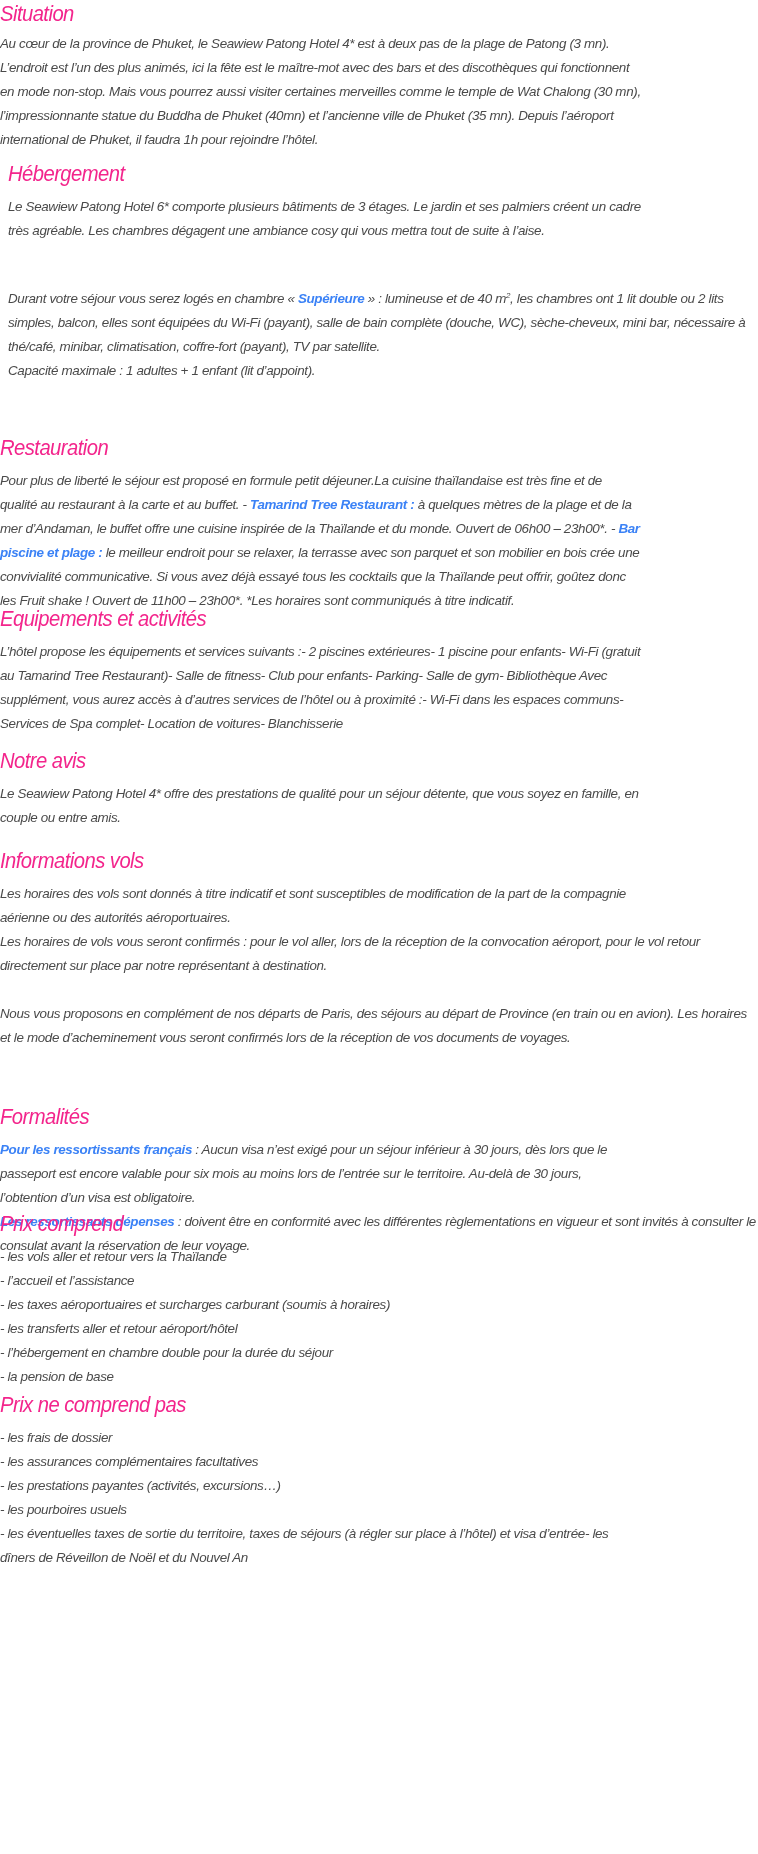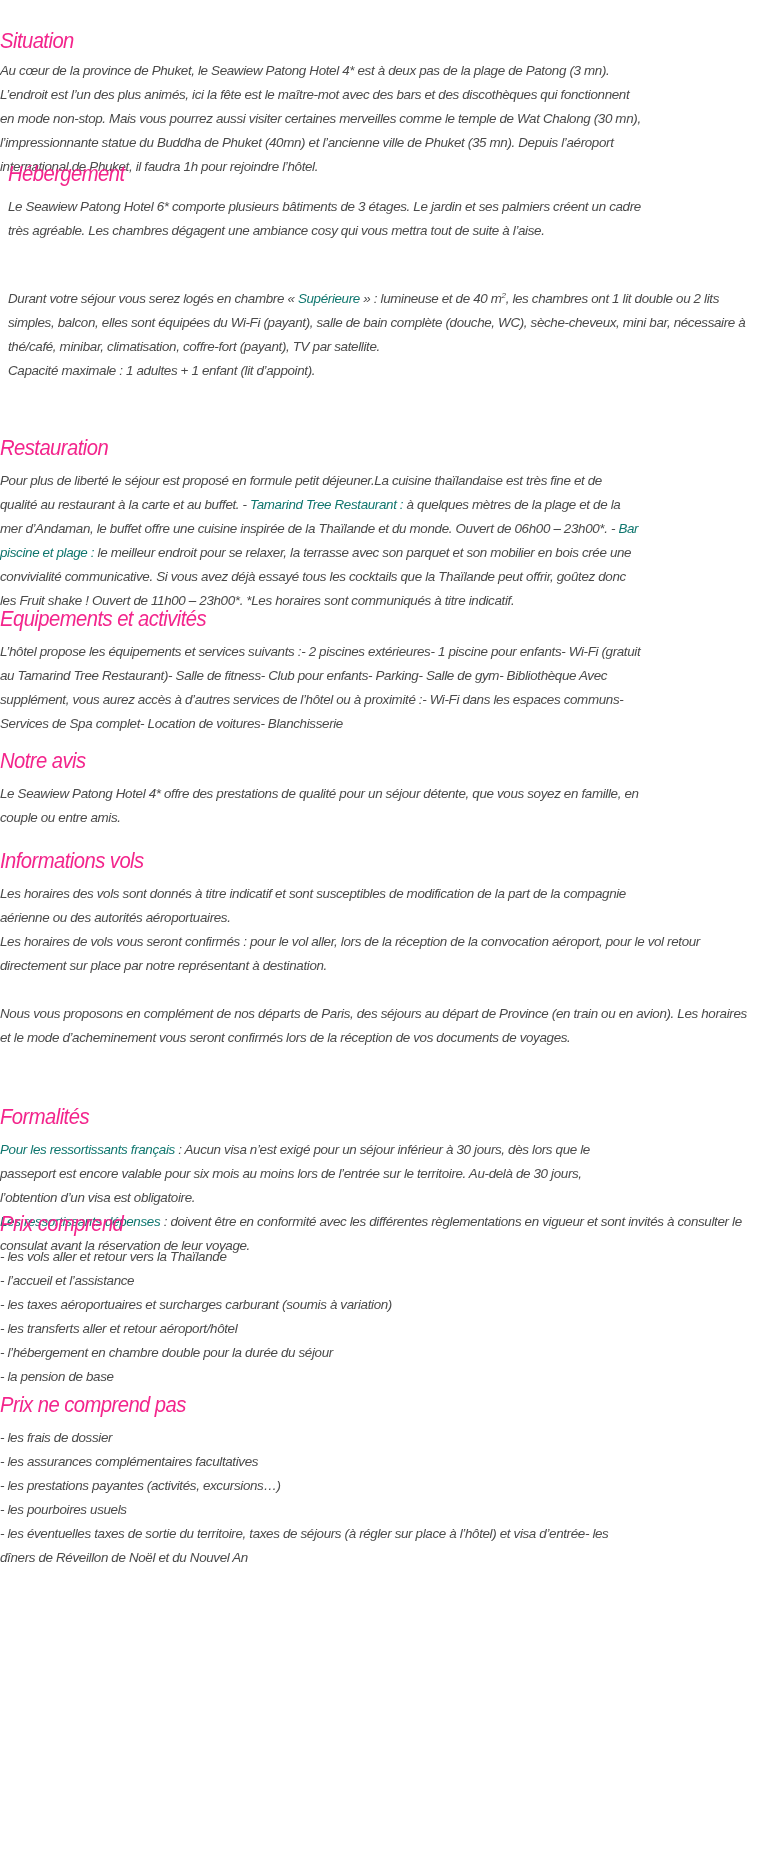--- a/index.html
+++ b/index.html
@@ -28,29 +28,29 @@
       margin: 0;
       font-size: 13.4px;
       line-height: 24px;
       font-style: italic;
       letter-spacing: -0.35px;
       color: #4a4a4a;
       white-space: normal;
     }
     .body { margin-top: 7px; width: 642px; }
     .spacer { height: 24px; }
-    b { font-weight: normal; color: #0f766e; }
+    b { font-weight: bold; color: #3b82f6; }
     sup { font-size: 8px; line-height: 0; vertical-align: super; }
   </style>
 </head>
 <body>
 
 <div class="page">
 
-  <section class="section" style="top:0px;margin-top:27px;">
+  <section class="section" style="top:0px;">
     <h2>Situation</h2>
     <p class="body" style="margin-top:4px;">Au cœur de la province de Phuket, le Seawiew Patong Hotel 4* est à deux pas de la plage de Patong (3 mn). L’endroit est l’un des plus animés, ici la fête est le maître-mot avec des bars et des discothèques qui fonctionnent en mode non-stop. Mais vous pourrez aussi visiter certaines merveilles comme le temple de Wat Chalong (30 mn), l’impressionnante statue du Buddha de Phuket (40mn) et l’ancienne ville de Phuket (35 mn). Depuis l’aéroport international de Phuket, il faudra 1h pour rejoindre l’hôtel.</p>
   </section>
 
   <section class="section" style="top:160px;padding-left:8px;">
     <h2>Hébergement</h2>
     <p class="body">Le Seawiew Patong Hotel 6* comporte plusieurs bâtiments de 3 étages. Le jardin et ses palmiers créent un cadre très agréable. Les chambres dégagent une ambiance cosy qui vous mettra tout de suite à l’aise.</p>
     <div class="spacer" style="height:44px;"></div>
     <p><span>Durant votre séjour vous serez logés en chambre « </span><b>Supérieure</b><span> » : lumineuse et de 40 m</span><sup>2</sup><span>, les chambres ont 1 lit double ou 2 lits simples, balcon, elles sont équipées du Wi-Fi (payant), salle de bain complète (douche, WC), sèche-cheveux, mini bar, nécessaire à thé/café, minibar, climatisation, coffre-fort (payant), TV par satellite.</span></p>
     <p>Capacité maximale : 1 adultes + 1 enfant (lit d’appoint).</p>
@@ -83,21 +83,21 @@
     <h2>Formalités</h2>
     <p class="body"><b>Pour les ressortissants français</b><span> : Aucun visa n’est exigé pour un séjour inférieur à 30 jours, dès lors que le passeport est encore valable pour six mois au moins lors de l’entrée sur le territoire. Au-delà de 30 jours, l’obtention d’un visa est obligatoire.</span></p>
     <p><b>Les ressortissants dépenses</b><span> : doivent être en conformité avec les différentes règlementations en vigueur et sont invités à consulter le consulat avant la réservation de leur voyage.</span></p>
   </section>
 
   <section class="section" style="top:1210px;">
     <h2>Prix comprend</h2>
     <div class="body">
       <div class="line">- les vols aller et retour vers la Thaïlande</div>
       <div class="line">- l’accueil et l’assistance</div>
-      <div class="line">- les taxes aéroportuaires et surcharges carburant (soumis à variation)</div>
+      <div class="line">- les taxes aéroportuaires et surcharges carburant (soumis à horaires)</div>
       <div class="line">- les transferts aller et retour aéroport/hôtel</div>
       <div class="line">- l’hébergement en chambre double pour la durée du séjour</div>
       <div class="line">- la pension de base</div>
     </div>
   </section>
 
   <section class="section" style="top:1391px;">
     <h2>Prix ne comprend pas</h2>
     <div class="body">
       <div class="line">- les frais de dossier</div>

